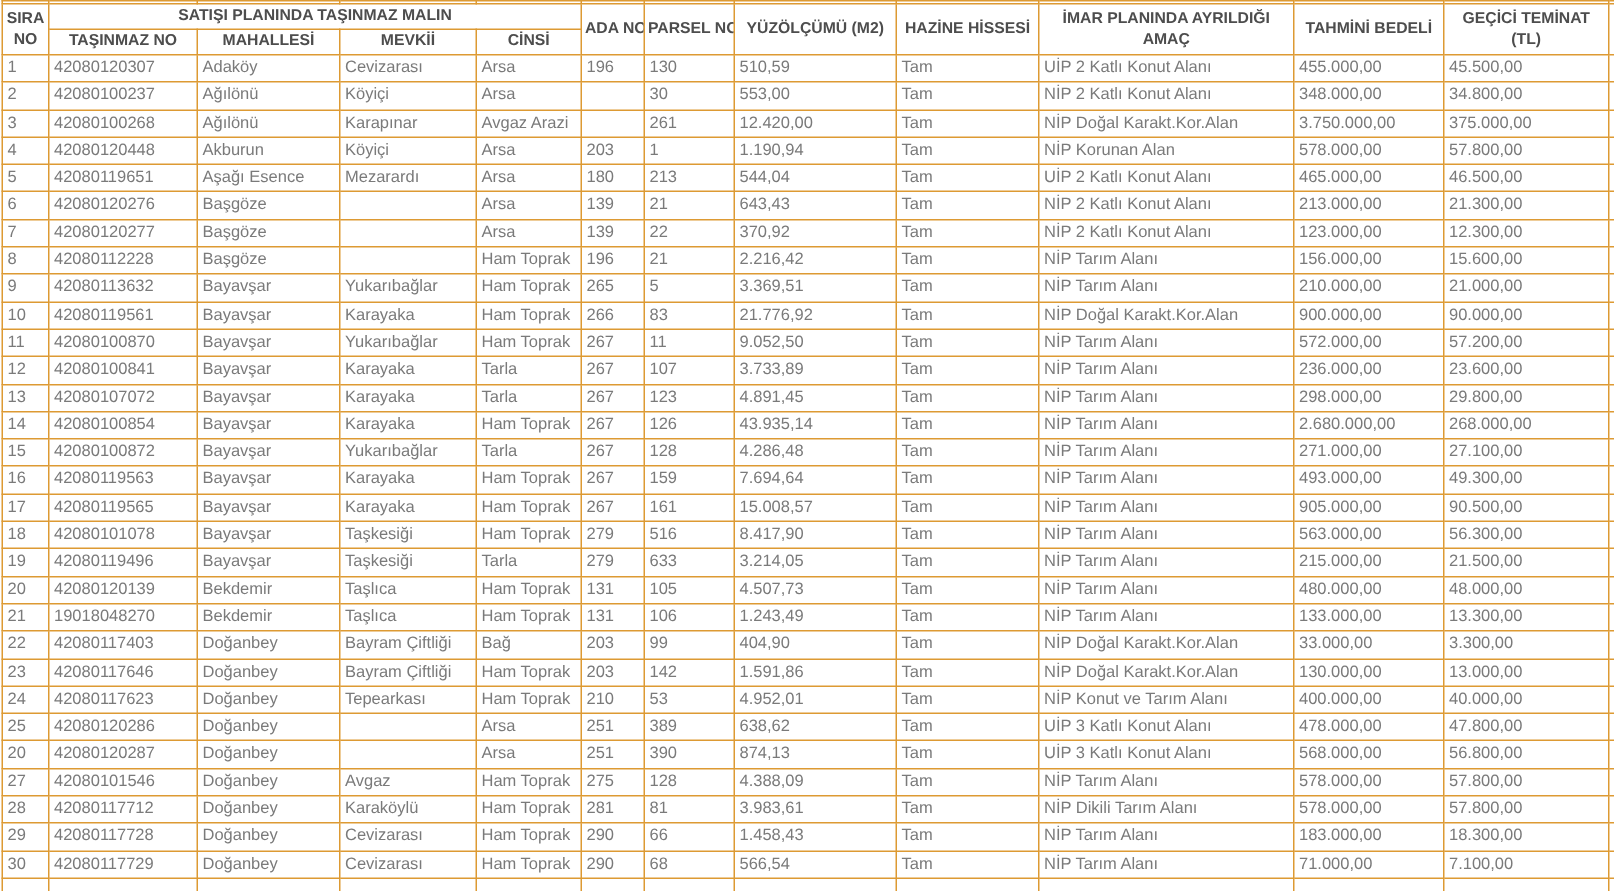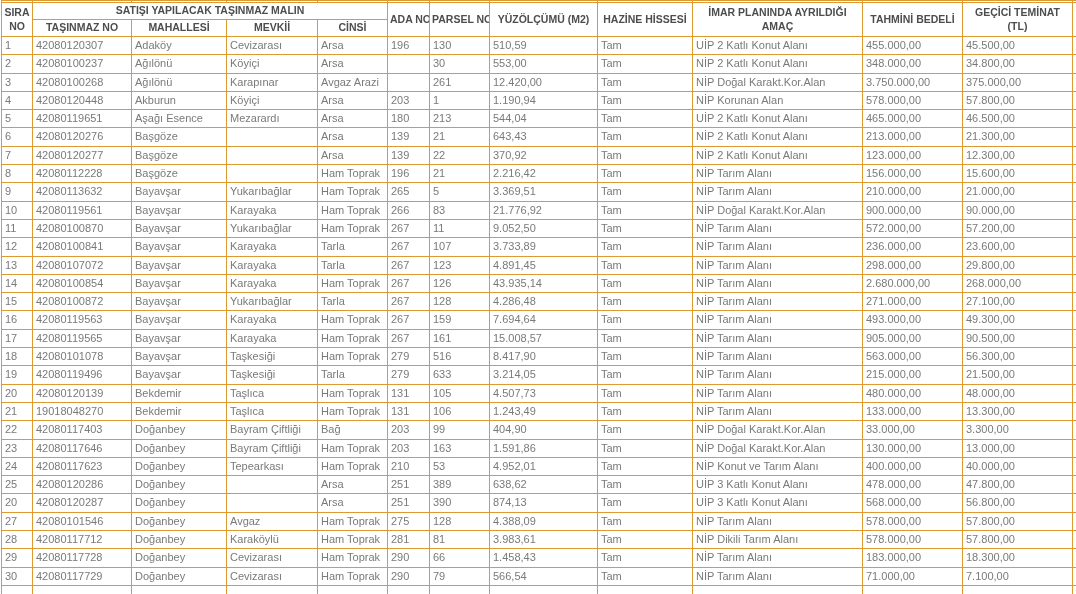--- a/index.html
+++ b/index.html
@@ -94,21 +94,21 @@
         <td></td>
           <td></td>
         <td></td>
           <td></td>
         <td></td>
           <td></td>
         <td></td>
       </tr>
       <tr class="header-row">
         <th rowspan="2">SIRA NO</th>
-        <th colspan="4">SATIŞI YAPILACAK TAŞINMAZ MALIN</th>
+        <th colspan="4">SATIŞI PLANINDA TAŞINMAZ MALIN</th>
         <th rowspan="2" class="nowrap">ADA NO</th>
         <th rowspan="2" class="nowrap">PARSEL NO</th>
         <th rowspan="2">YÜZÖLÇÜMÜ (M2)</th>
         <th rowspan="2">HAZİNE HİSSESİ</th>
         <th rowspan="2">İMAR PLANINDA AYRILDIĞI AMAÇ</th>
         <th rowspan="2">TAHMİNİ BEDELİ</th>
         <th rowspan="2">GEÇİCİ TEMİNAT (TL)</th>
         <th rowspan="2"></th>
       </tr>
       <tr class="header-row">
@@ -449,21 +449,21 @@
     <td>3.300,00</td>
     <td></td>
   </tr>
         <tr>
     <td>23</td>
     <td>42080117646</td>
     <td>Doğanbey</td>
     <td>Bayram Çiftliği</td>
     <td>Ham Toprak</td>
     <td>203</td>
-    <td>163</td>
+    <td>142</td>
     <td>1.591,86</td>
     <td>Tam</td>
     <td>NİP Doğal Karakt.Kor.Alan</td>
     <td>130.000,00</td>
     <td>13.000,00</td>
     <td></td>
   </tr>
         <tr>
     <td>24</td>
     <td>42080117623</td>
@@ -554,21 +554,21 @@
     <td>18.300,00</td>
     <td></td>
   </tr>
         <tr>
     <td>30</td>
     <td>42080117729</td>
     <td>Doğanbey</td>
     <td>Cevizarası</td>
     <td>Ham Toprak</td>
     <td>290</td>
-    <td>79</td>
+    <td>68</td>
     <td>566,54</td>
     <td>Tam</td>
     <td>NİP Tarım Alanı</td>
     <td>71.000,00</td>
     <td>7.100,00</td>
     <td></td>
   </tr>
         <tr class="partial-row-bottom">
     <td></td>
     <td></td>

